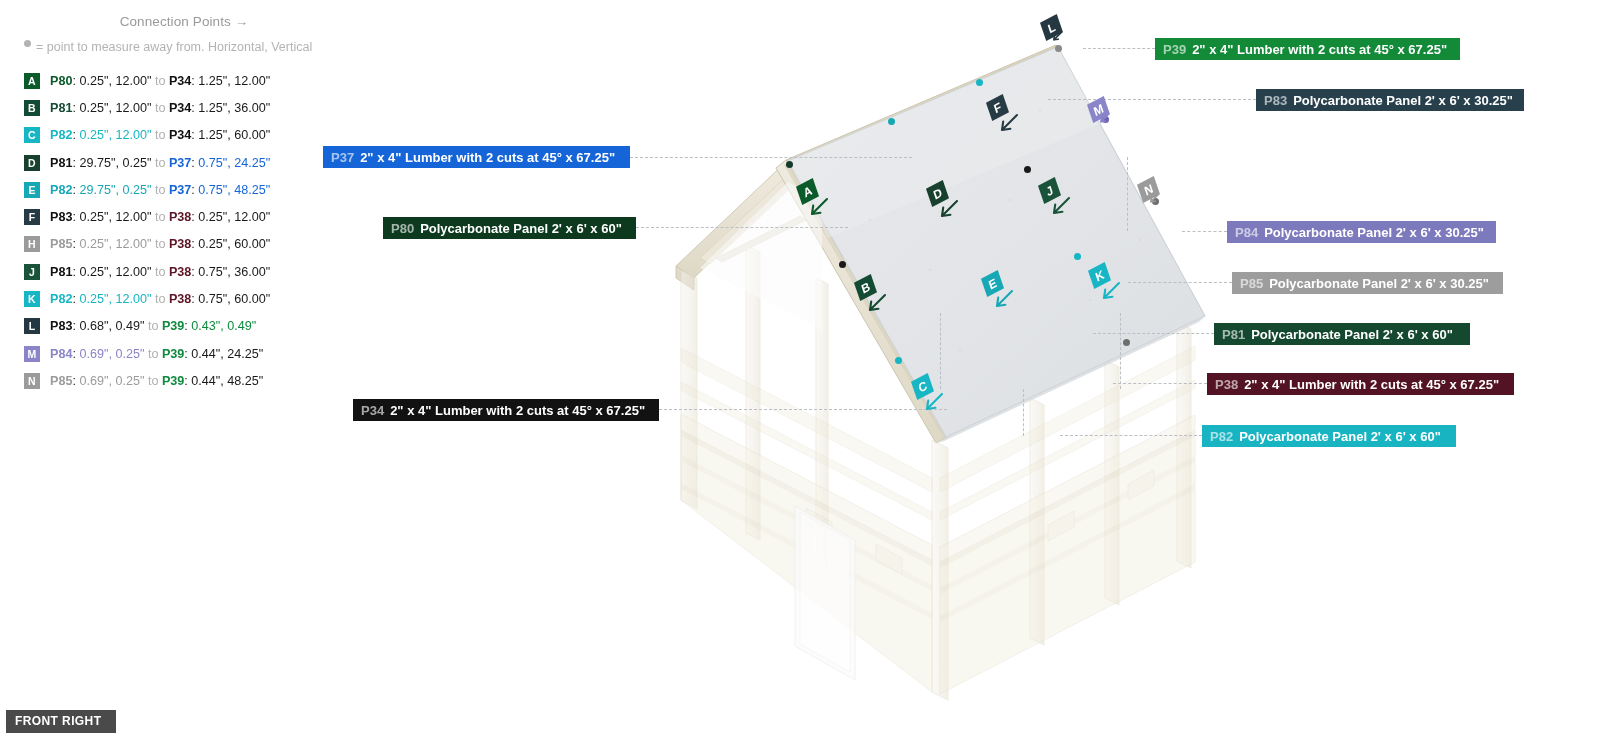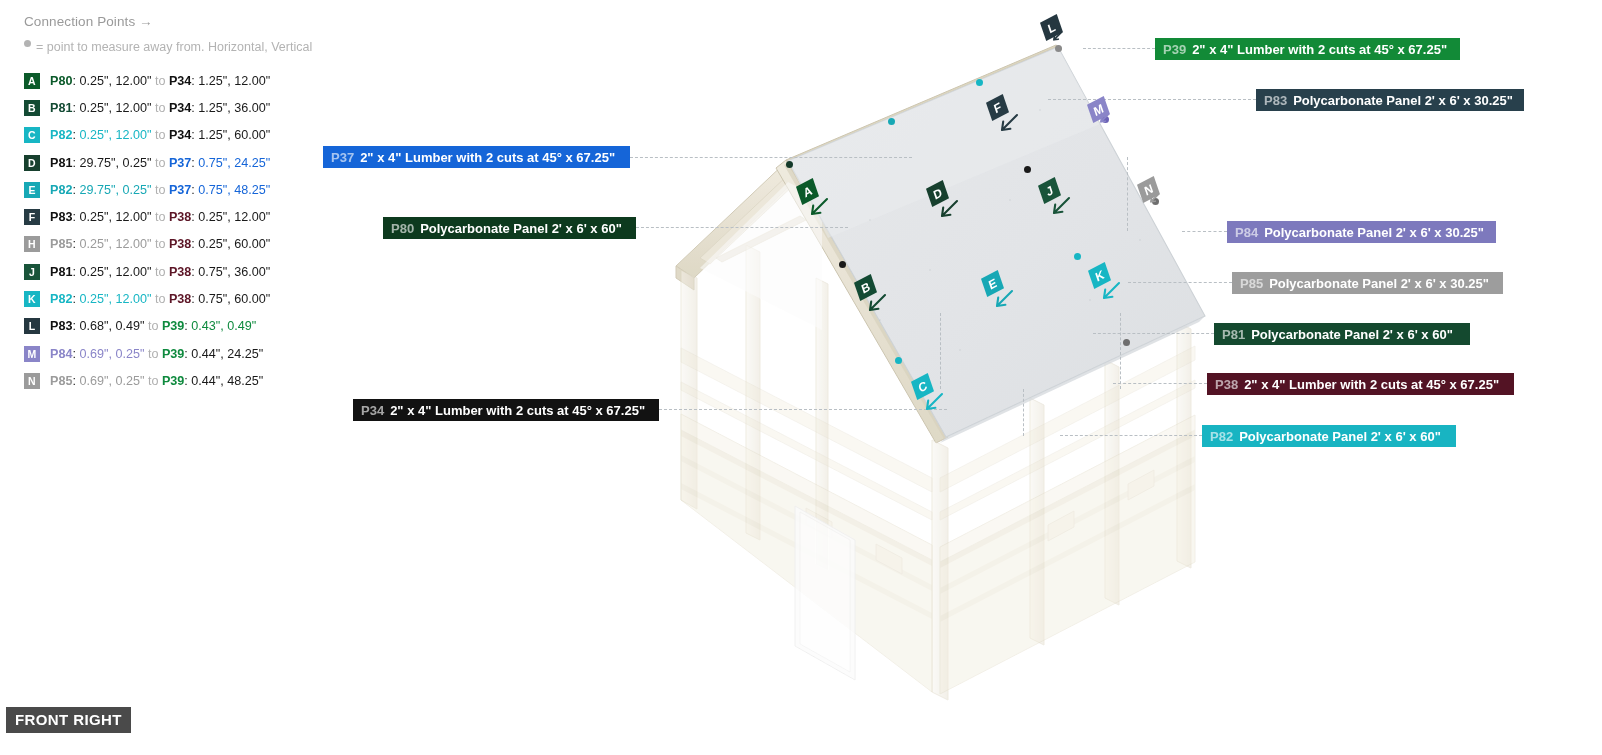--- a/index.html
+++ b/index.html
@@ -20,20 +20,21 @@
     position: absolute;
     left: 24px; top: 14px;
     width: 320px;
   }
   #legend-title {
     font-size: 13.5px;
     color: #9a9a9a;
     letter-spacing: .1px;
     margin-bottom: 11px;
     white-space: nowrap;
+    text-align: center;
   }
   #legend-subtitle {
     font-size: 12.5px;
     color: #b3b3b3;
     margin-bottom: 13px;
     white-space: nowrap;
     display: flex; align-items: flex-start; gap: 5px;
   }
   .dot-glyph {
     display: inline-block;
@@ -128,24 +129,24 @@
     border-radius: 50%;
     z-index: 44;
   }
 
   
   #view-badge {
     position: absolute;
     left: 6px; bottom: 22px;
     background: #4a4a4a;
     color: #ffffff;
-    font-size: 15px;
+    font-size: 12px;
     font-weight: bold;
     letter-spacing: .4px;
-    padding: 4px 9px 5px 9px;
+    padding: 4px 15px 5px 9px;
     z-index: 60;
   }
 </style>
 </head>
 <body>
 
 <svg id="model" viewBox="0 0 1602 755" xmlns="http://www.w3.org/2000/svg">
   <defs>
     <linearGradient id="roofGrad" x1="0" y1="0" x2="1" y2="1">
       <stop offset="0%" stop-color="#e6e8ea"></stop>

